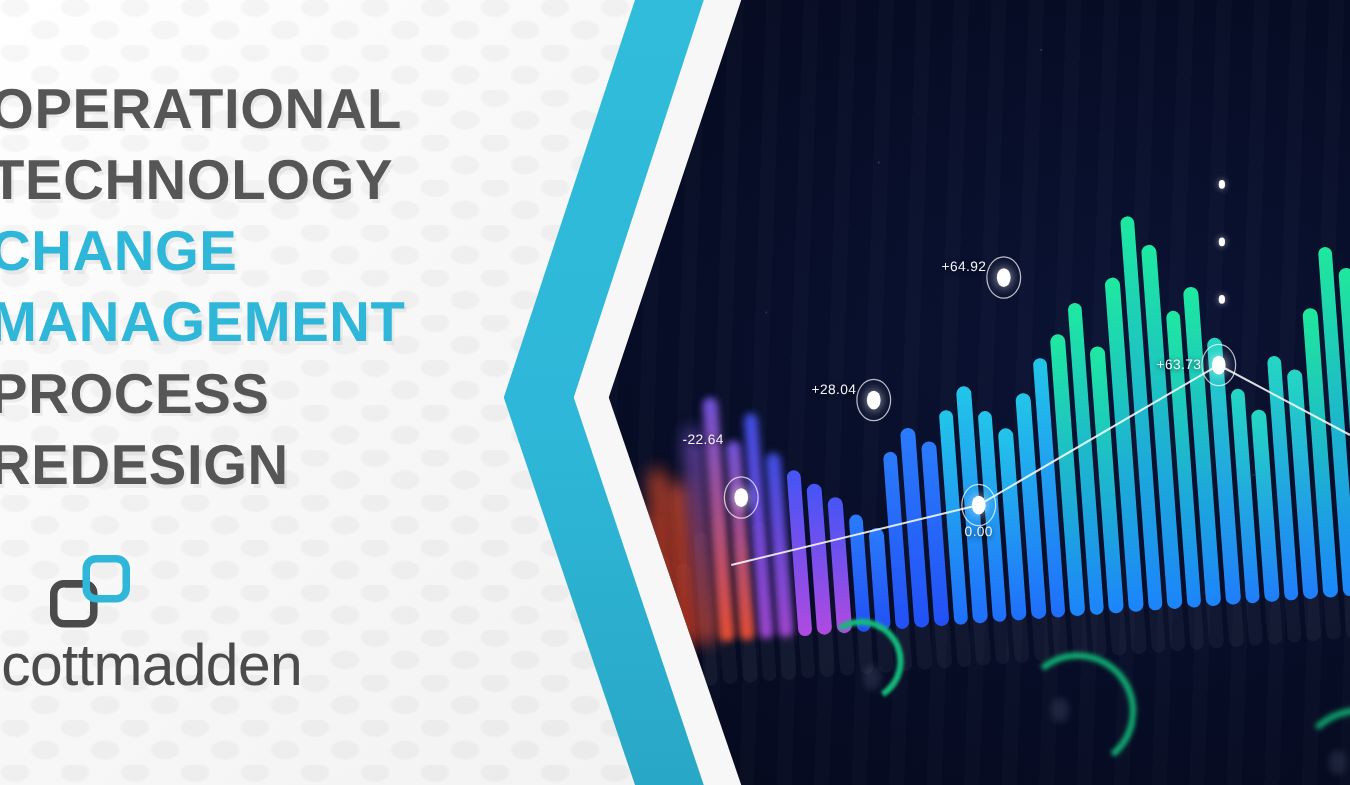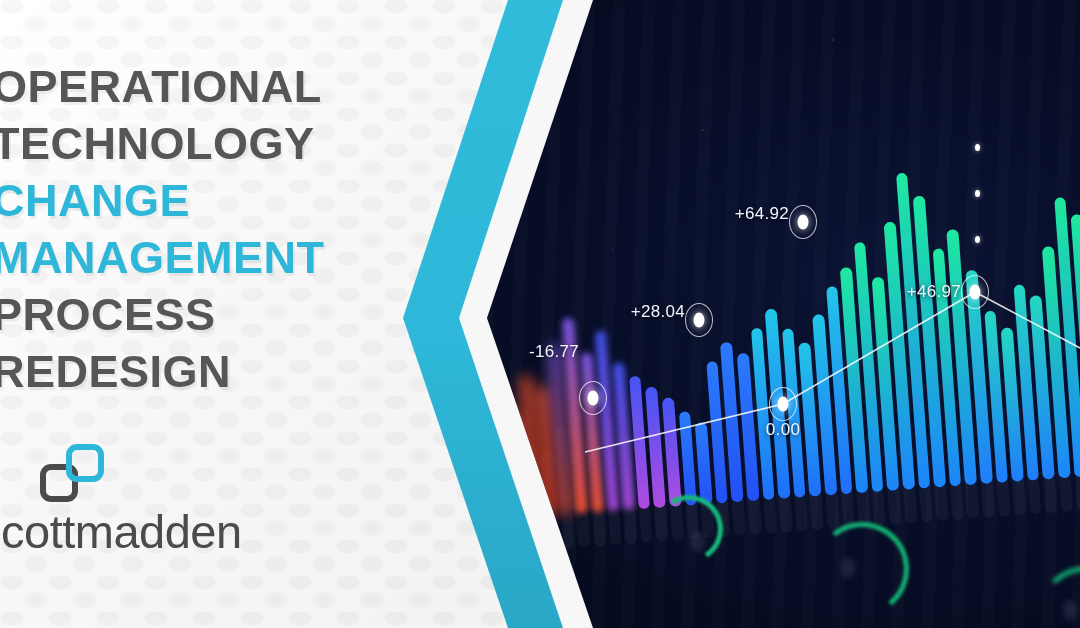--- a/index.html
+++ b/index.html
@@ -99,21 +99,21 @@
   .ghost{position:absolute;bottom:0;border-radius:40px;background:rgba(255,255,255,.045);}
 
   
   #trend{position:absolute;left:0;top:0;width:677px;height:628px;overflow:visible;}
 
   
   .marker{position:absolute;width:26px;height:32px;border:1.6px solid rgba(255,255,255,.72);
           border-radius:50%;transform:translate(-50%,-50%);}
   .marker .dot{position:absolute;left:50%;top:50%;width:11px;height:15px;border-radius:50%;
           background:#fff;transform:translate(-50%,-50%);box-shadow:0 0 9px rgba(255,255,255,.75);}
-  .vlabel{position:absolute;color:#f2f5ff;font-size:17px;letter-spacing:.3px;white-space:nowrap;
+  .vlabel{position:absolute;color:#f2f5ff;font-size:11px;letter-spacing:.3px;white-space:nowrap;
           transform:translate(-100%,-50%);text-shadow:0 1px 4px rgba(0,0,0,.7);}
   .vlabel.below{transform:translate(-50%,0);}
 
   
   #kebab{position:absolute;right:100px;top:144px;}
   #kebab i{display:block;width:5px;height:7px;border-radius:50%;background:#fff;margin-bottom:39px;
            box-shadow:0 0 5px rgba(255,255,255,.6);}
 
   
   .gauge{position:absolute;border-radius:50%;border:5px solid transparent;}
@@ -238,37 +238,37 @@
       </div>
 
     <svg id="trend" viewBox="0 0 677 628" preserveAspectRatio="none">
       <polyline points="182,452 380,404 572,292 677,348" fill="none" stroke="rgba(255,255,255,.85)" stroke-width="1.6"></polyline>
     </svg>
 
     <div id="markers">
         <div class="marker" style="left: 190px; top: 398px;">
           <span class="dot"></span>
         </div>
-        <div class="vlabel" style="left: 176px; top: 352px;">-16.77</div>
+        <div class="vlabel" style="left: 176px; top: 352px;">-22.64</div>
         <div class="marker" style="left: 296px; top: 320px;">
           <span class="dot"></span>
         </div>
         <div class="vlabel" style="left: 282px; top: 312px;">+28.04</div>
         <div class="marker" style="left: 400px; top: 222px;">
           <span class="dot"></span>
         </div>
         <div class="vlabel" style="left: 386px; top: 214px;">+64.92</div>
         <div class="marker" style="left: 380px; top: 404px;">
           <span class="dot"></span>
         </div>
         <div class="vlabel below" style="left: 380px; top: 420px;">0.00</div>
         <div class="marker" style="left: 572px; top: 292px;">
           <span class="dot"></span>
         </div>
-        <div class="vlabel" style="left: 558px; top: 292px;">+46.97</div>
+        <div class="vlabel" style="left: 558px; top: 292px;">+63.73</div>
       </div>
 
     <div id="kebab">
       <i></i>
       <i></i>
       <i></i>
     </div>
 
     <span class="gauge g1"></span>
     <span class="gauge g2"></span>

